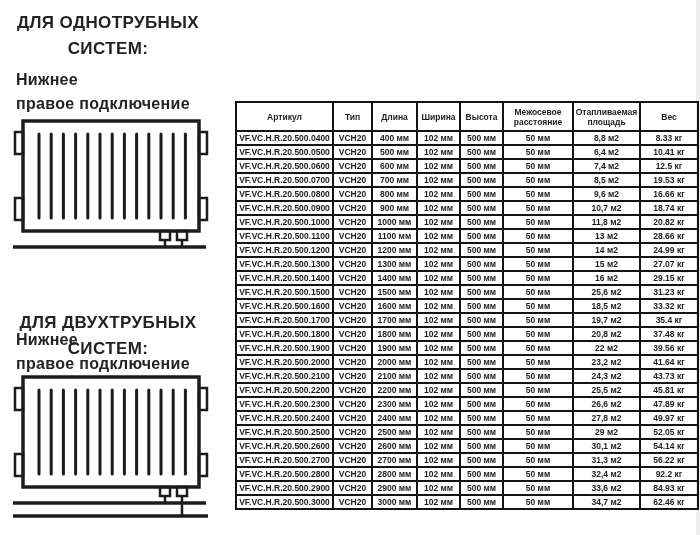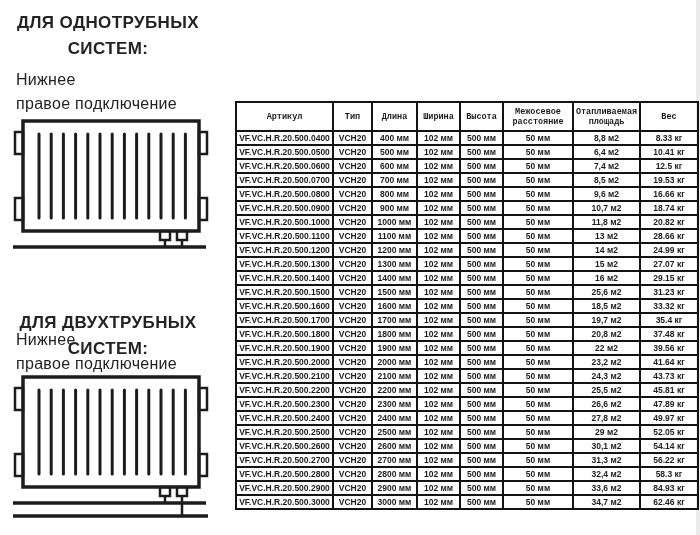--- a/index.html
+++ b/index.html
@@ -9,36 +9,36 @@
     font-family:"Liberation Sans", sans-serif;
     color:#1a1a1a;
   }
   .right-scan-band{position:absolute;right:0;top:0;width:4px;height:535px;background:#ececec;}
   .section-heading{
     position:absolute;left:2px;width:212px;text-align:center;
     font-weight:bold;font-size:17px;line-height:26px;letter-spacing:.4px;color:#232323;
   }
   .connection{
     position:absolute;left:16px;width:212px;text-align:left;
-    font-weight:normal;font-size:16px;line-height:24px;letter-spacing:.3px;color:#232323;
+    font-weight:bold;font-size:16px;line-height:24px;letter-spacing:.3px;color:#232323;
   }
   .diagram{position:absolute;left:8px;}
   
   .spec-table-wrap{position:absolute;left:235px;top:101px;width:463px;}
   table.spec{
     border-collapse:collapse;table-layout:fixed;width:462px;
     font-family:"Liberation Sans", sans-serif;
   }
   table.spec td, table.spec th{
     border:2px solid #131313;
     font-weight:bold;color:#1c1c1c;
     text-align:center;vertical-align:middle;
     padding:0;overflow:hidden;white-space:nowrap;
   }
-  table.spec thead th{font-size:8.5px;line-height:10px;height:27px;font-family:Liberation Mono, monospace;}
+  table.spec thead th{font-size:8.5px;line-height:10px;height:27px;}
   table.spec tbody td{font-size:8.5px;line-height:12px;height:12px;}
   svg .stroke{stroke:#1c1c1c;fill:none;}
 </style>
 </head>
 <body>
 
 <div class="right-scan-band"></div>
 
 <div class="section-heading" style="top:10px;">
   <div>ДЛЯ ОДНОТРУБНЫХ</div>
@@ -405,21 +405,21 @@
           <td>56.22 кг</td>
         </tr>
         <tr>
           <td>VF.VC.H.R.20.500.2800</td>
           <td>VCH20</td>
           <td>2800 мм</td>
           <td>102 мм</td>
           <td>500 мм</td>
           <td>50 мм</td>
           <td>32,4 м2</td>
-          <td>58.3 кг</td>
+          <td>92.2 кг</td>
         </tr>
         <tr>
           <td>VF.VC.H.R.20.500.2900</td>
           <td>VCH20</td>
           <td>2900 мм</td>
           <td>102 мм</td>
           <td>500 мм</td>
           <td>50 мм</td>
           <td>33,6 м2</td>
           <td>84.93 кг</td>

